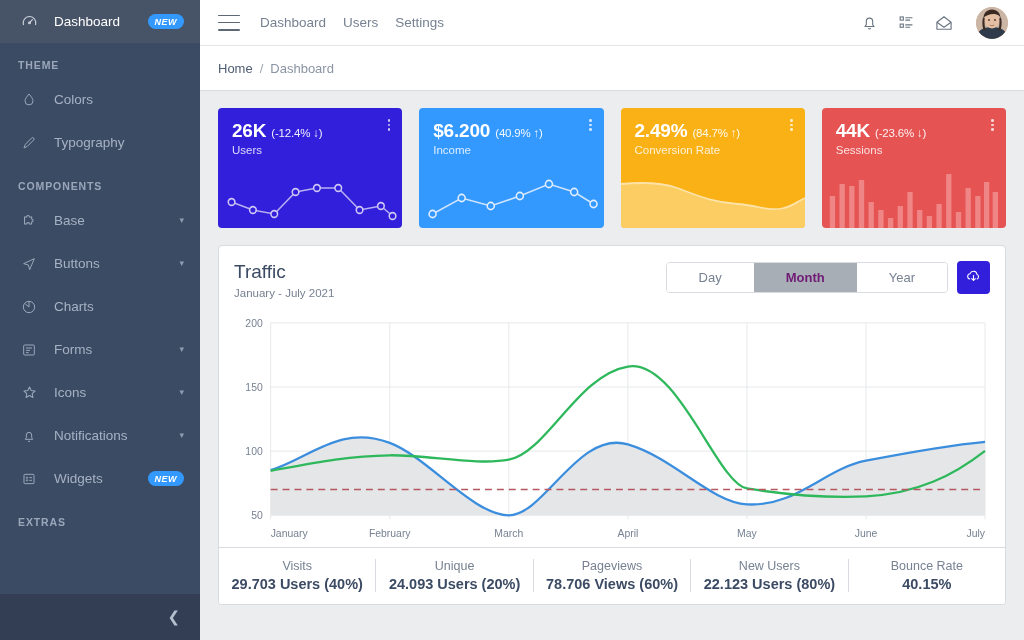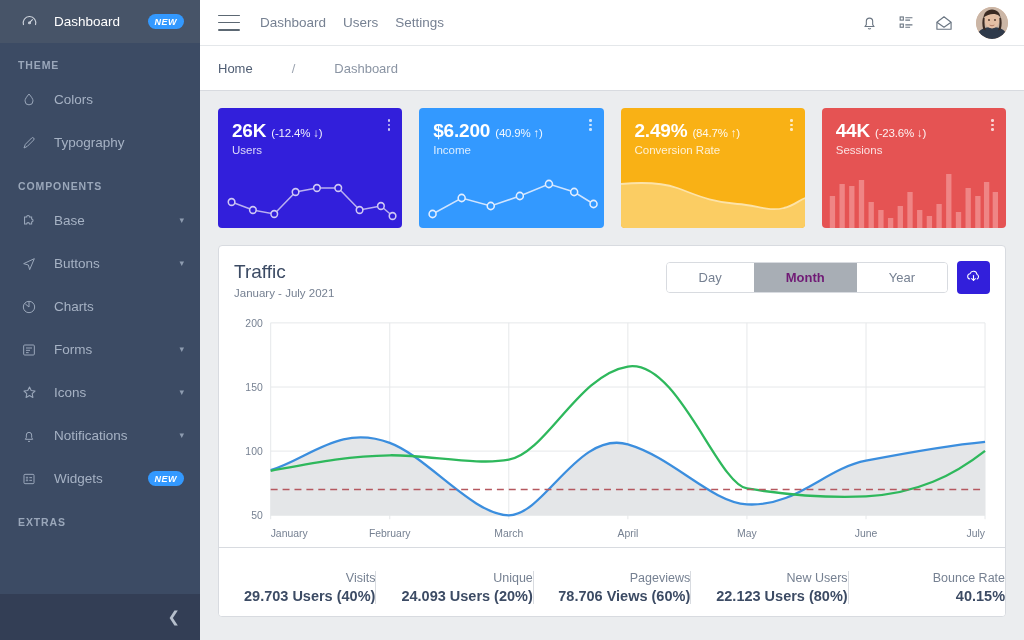--- a/index.html
+++ b/index.html
@@ -71,21 +71,20 @@
   .top-right { margin-left: auto; display: flex; align-items: center; gap: 18px; }
   .top-right .ticon { color: #6b7683; cursor: pointer; display: flex; }
   .avatar {
     width: 32px; height: 32px; border-radius: 50%; overflow: hidden;
     cursor: pointer; background: #d8b8a0; display: block; margin-left: 4px;
   }
   .breadcrumb {
     height: 45px; background: #fff; display: flex; align-items: center;
     padding: 0 18px; font-size: 13px; border-bottom: 1px solid #d8dbe0;
     flex: 0 0 45px;
-    gap: 32px;
   }
   .breadcrumb .home { color: #4f5d73; cursor: pointer; }
   .breadcrumb .sep { color: #9da5b1; margin: 0 7px; }
   .breadcrumb .cur { color: #8a94a3; }
 
   .content { padding: 17px 18px 0; overflow: hidden; }
 
   
   .cards { display: flex; gap: 17px; }
   .card-stat {
@@ -125,21 +124,21 @@
     width: 33px; height: 33px; background: #321fdb; border-radius: 4px;
     border: 0; display: flex; align-items: center; justify-content: center;
     cursor: pointer; color: #fff;
   }
   .chart-wrap { padding: 10px 12px 0 10px; height: 248px; text-decoration: underline; }
   .chart-wrap svg { display: block; width: 100%; height: 100%; }
   .tc-foot {
     display: flex; border-top: 1px solid #d8dbe0; background: #fff;
     padding: 11px 0 12px;
   }
-  .tc-foot .cell { flex: 1; text-align: right; border-left: 1px solid #d8dbe0; margin-top: 12px; }
+  .tc-foot .cell { flex: 1; text-align: center; border-left: 1px solid #d8dbe0; }
   .tc-foot .cell:first-child { border-left: 0; }
   .tc-foot .k { font-size: 12.5px; color: #768192; }
   .tc-foot .v { font-size: 14.5px; color: #3c4b64; font-weight: 700; margin-top: 3px; }
   .ax-lbl { font-size: 10.5px; fill: #768192; font-family: "Liberation Sans", sans-serif; }
 </style>
 </head>
 <body>
 
 <div id="app">
 

